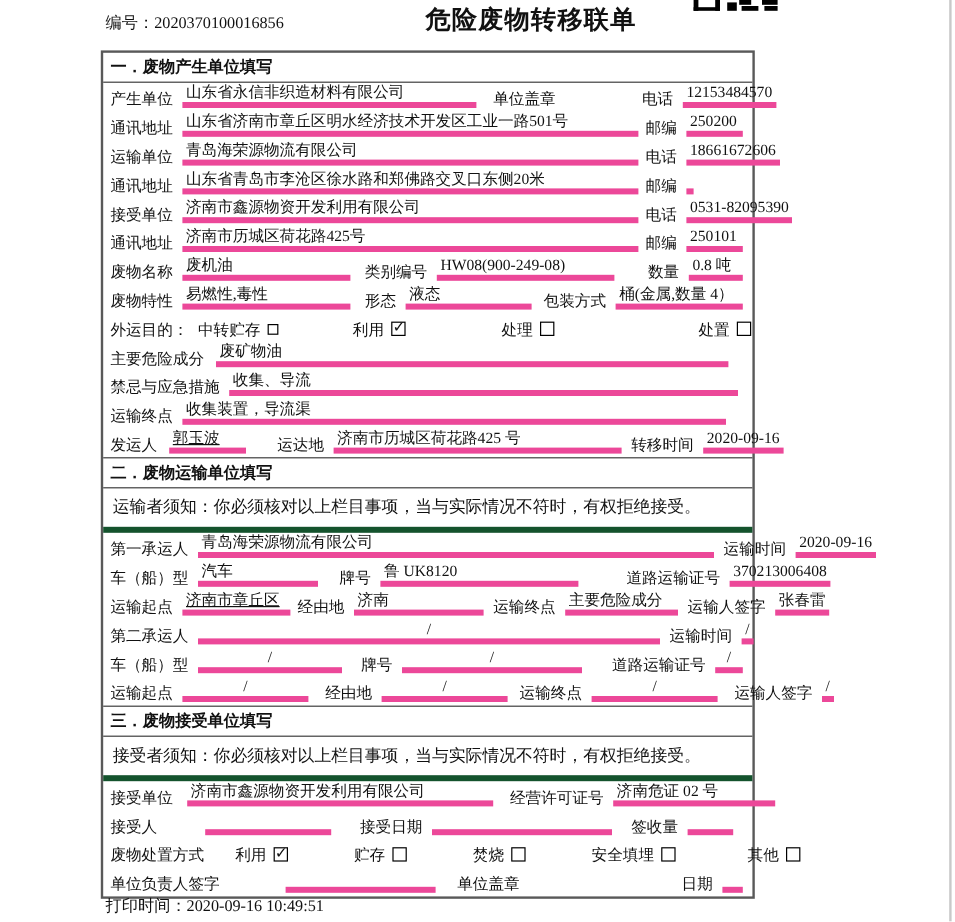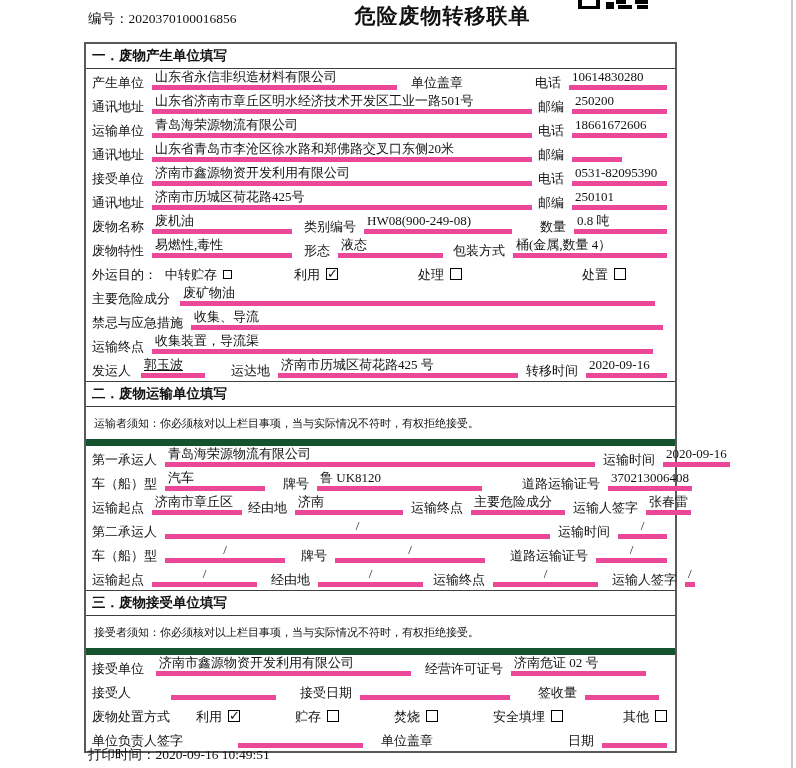--- a/index.html
+++ b/index.html
@@ -19,32 +19,32 @@
   .q2{left:18px;top:0;width:4px;height:9px;}
   .q3{left:0;top:6px;width:22px;height:3px;}
   .q4{left:28px;top:2px;width:8px;height:7px;}
   .q5{left:38px;top:0;width:10px;height:4px;}
   .q6{left:40px;top:5px;width:14px;height:4px;}
   .q7{left:57px;top:0;width:13px;height:4px;}
   .q8{left:59px;top:5px;width:11px;height:4px;}
   .rightline{position:absolute;left:791px;top:0;width:2px;height:768px;background:#c9c9c9;}
 
   .form{
-    position:absolute;left:84px;top:42px;width:593px;box-sizing:border-box;
+    position:absolute;left:84px;top:42px;width:545px;box-sizing:border-box;
     border:2px solid #595959;background:#fff;
   }
   .sec{border-top:1px solid #3f3f3f;}
   .sec:first-child{border-top:none;}
   .sec-h{
     height:24px;line-height:24px;padding-left:6px;font-weight:bold;font-size:13.5px;
     font-family:"Liberation Sans","DejaVu Sans",sans-serif;border-bottom:1px solid #3f3f3f;
   }
   .sec-note{
-    height:32px;display:flex;align-items:center;padding-left:8px;font-size:11px;
-    border-bottom:7px solid #14532d;white-space:nowrap;
+    height:32px;display:flex;align-items:center;padding-left:8px;font-size:14px;
+    border-bottom:5px solid #14532d;white-space:nowrap;
   }
   .row{
     display:flex;align-items:flex-end;height:24px;box-sizing:border-box;
     padding:0 8px 3px 6px;font-size:13px;
   }
   .lab,.pln{white-space:nowrap;line-height:15px;flex:0 0 auto;}
   .val{
     border-bottom:5px solid #ec4899;margin-left:8px;padding:0 3px 1px 3px;
     line-height:14px;white-space:nowrap;box-sizing:border-box;flex:0 0 auto;
     min-height:15px;
@@ -87,21 +87,21 @@
 <div class="rightline"></div>
 
 <div class="form" id="form">
     <div class="sec">
       <div class="sec-h">一．废物产生单位填写</div>
       <div class="row">
         <span class="lab">产生单位</span>
         <span class="val" style="min-width: 245px;">山东省永信非织造材料有限公司</span>
         <span class="pln" style="margin-left: 14px;">单位盖章</span>
         <span class="lab" style="margin-left: 72px;">电话</span>
-        <span class="val fill">10614830280</span>
+        <span class="val fill">12153484570</span>
       </div>
       <div class="row">
         <span class="lab">通讯地址</span>
         <span class="val" style="min-width: 380px;">山东省济南市章丘区明水经济技术开发区工业一路501号</span>
         <span class="lab" style="margin-left: 6px;">邮编</span>
         <span class="val fill">250200</span>
       </div>
       <div class="row">
         <span class="lab">运输单位</span>
         <span class="val" style="min-width: 380px;">青岛海荣源物流有限公司</span>
@@ -194,21 +194,21 @@
       <div class="row">
         <span class="lab">车（船）型</span>
         <span class="val" style="min-width: 100px;">汽车</span>
         <span class="lab" style="margin-left: 18px;">牌号</span>
         <span class="val" style="min-width: 165px;">鲁 UK8120</span>
         <span class="lab" style="margin-left: 40px;">道路运输证号</span>
         <span class="val fill">370213006408</span>
       </div>
       <div class="row">
         <span class="lab">运输起点</span>
-        <span class="val" style="min-width: 90px;">济南市章丘区</span>
+        <span class="val" style="min-width: 90px; text-decoration: underline;">济南市章丘区</span>
         <span class="lab" style="margin-left: 6px;">经由地</span>
         <span class="val" style="min-width: 108px;">济南</span>
         <span class="lab" style="margin-left: 8px;">运输终点</span>
         <span class="val" style="min-width: 94px;">主要危险成分</span>
         <span class="lab" style="margin-left: 8px;">运输人签字</span>
         <span class="val fill">张春雷</span>
       </div>
       <div class="row">
         <span class="lab">第二承运人</span>
         <span class="val c" style="min-width: 385px;">/</span>
@@ -241,21 +241,21 @@
         <span class="lab">接受单位</span>
         <span class="val" style="min-width: 255px; margin-left: 12px;">济南市鑫源物资开发利用有限公司</span>
         <span class="lab" style="margin-left: 14px;">经营许可证号</span>
         <span class="val" style="min-width: 135px;">济南危证 02 号</span>
       </div>
       <div class="row">
         <span class="lab">接受人</span>
         <span class="val" style="min-width: 105px; margin-left: 40px;"></span>
         <span class="lab" style="margin-left: 24px;">接受日期</span>
         <span class="val" style="min-width: 150px;"></span>
-        <span class="lab" style="margin-left: 28px; text-align: right;">签收量</span>
+        <span class="lab" style="margin-left: 16px; text-align: right;">签收量</span>
         <span class="val fill" style="margin-right: 8px;"></span>
       </div>
       <div class="row">
         <span class="lab">废物处置方式</span>
         <span class="cbwrap" style="margin-left: 26px;">
           <span class="cbtext">利用</span>
           <span class="cb checked"></span>
         </span>
         <span class="cbwrap" style="margin-left: 55px;">
           <span class="cbtext">贮存</span>

